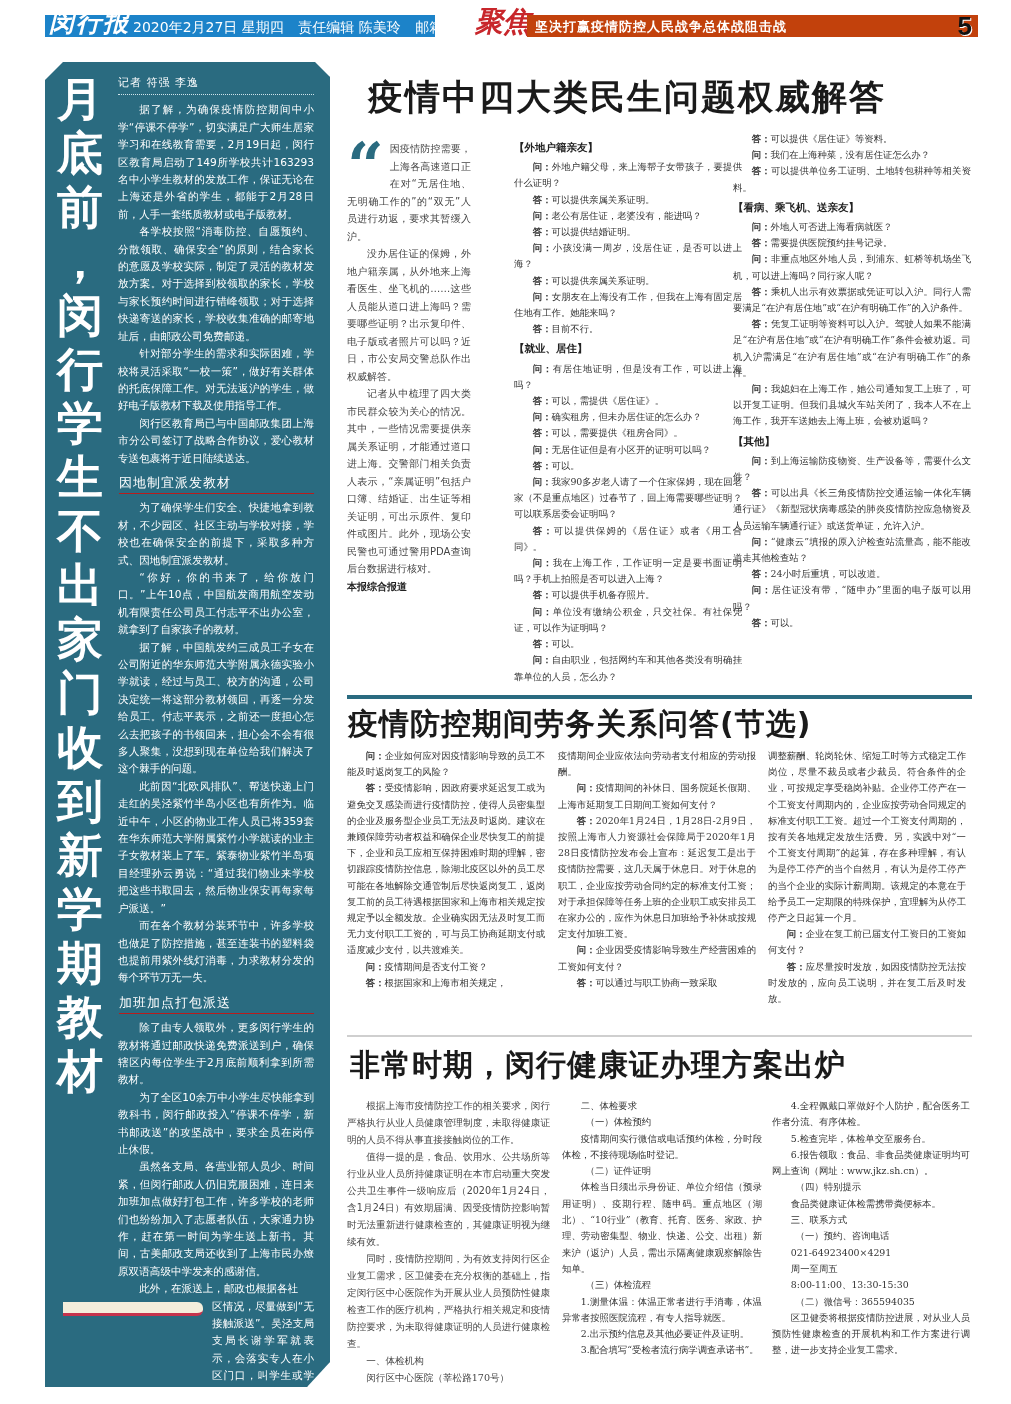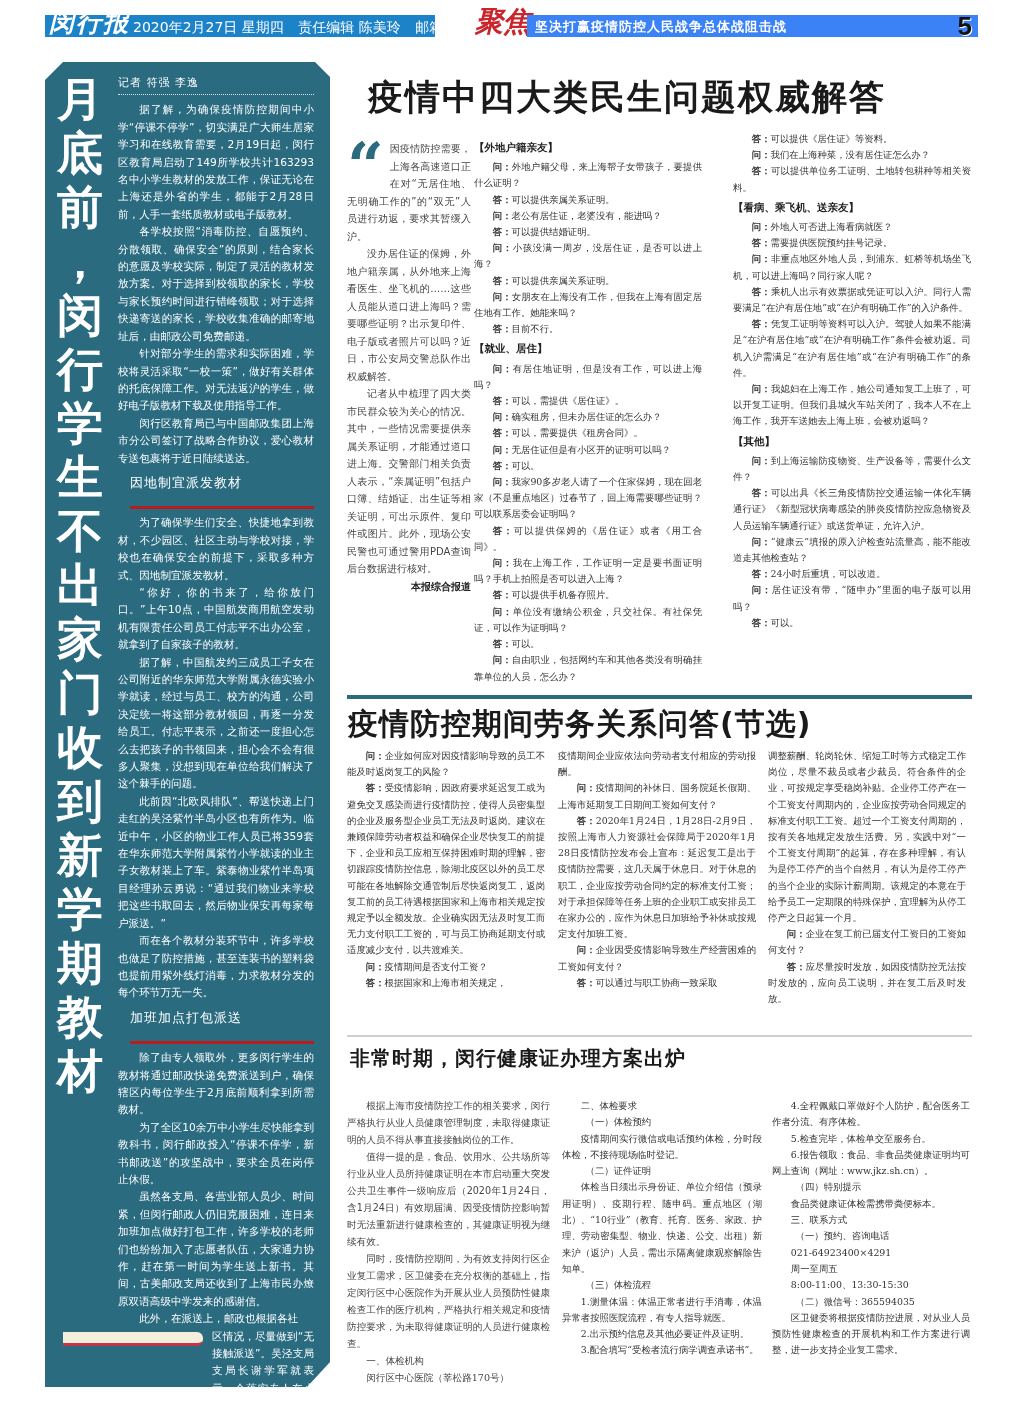--- a/index.html
+++ b/index.html
@@ -5,64 +5,64 @@
   * { box-sizing: border-box; margin: 0; padding: 0; }
   html, body { width: 1011px; height: 1404px; background: #ffffff; overflow: hidden; }
   body { position: relative; font-family: "DejaVu Sans", sans-serif; color: #222; }
 
   
   .masthead { position: absolute; left: 45px; top: 15px; width: 933px; height: 22px; }
   .mh-left { position: absolute; left: 0; top: 0; width: 390px; height: 22px; background: #1c83c9; }
   .mh-logo { position: absolute; left: 4px; top: -9px; font-family: "DejaVu Serif", serif; font-size: 25px; font-style: italic; font-weight: bold; color: #ffffff; letter-spacing: 2px; }
   .mh-meta { position: absolute; left: 88px; top: 4px; font-size: 14px; color: #fff; white-space: nowrap; }
   .mh-meta span { margin-right: 10px; }
-  .mh-right { position: absolute; left: 482px; top: 0; width: 451px; height: 22px; background: #3b82f6; }
+  .mh-right { position: absolute; left: 482px; top: 0; width: 451px; height: 22px; background: #c2410c; }
   .mh-jz { position: absolute; left: 430px; top: -12px; font-family: "DejaVu Serif", serif; font-size: 28px; font-style: italic; font-weight: bold; color: #c8262b; }
   .mh-slogan { position: absolute; left: 8px; top: 3px; font-family: "DejaVu Serif", serif; font-size: 13px; font-weight: bold; color: #fff; letter-spacing: 1px; }
   .mh-page { position: absolute; right: 6px; top: -4px; font-family: "Liberation Sans", sans-serif; font-size: 26px; font-weight: 900; color: #111; text-shadow: 1px 1px 0 #fff; }
 
   
   .panel { position: absolute; left: 45px; top: 62px; width: 285px; height: 1325px; background: #2a6b80;
            clip-path: polygon(18px 0, 270px 0, 285px 15px, 285px 1300px, 262px 1325px, 0 1325px, 0 18px);
            box-shadow: 3px 3px 6px rgba(0,0,0,.3); }
   .vtitle { position: absolute; left: 52px; top: 72px; width: 56px; color: #fff; font-family: "DejaVu Sans", sans-serif; font-weight: bold; font-size: 46px; line-height: 54px; text-align: center; }
   .vtitle span { display: block; }
   .panel-body { position: absolute; left: 118px; top: 74px; width: 196px; color: #fff; font-size: 10.6px; line-height: 17.4px; text-align: justify; }
   .byline { font-size: 11px; padding-bottom: 3px; border-bottom: 1px dotted #cfe3ea; margin-bottom: 6px; letter-spacing: 1px; }
   .panel-body p { text-indent: 2em; }
-  .sub-head { font-size: 13px; letter-spacing: 1px; padding: 4px 0 15px 0; margin: 3px 0 5px 12px; border-bottom: 3px solid #b91c1c; }
+  .sub-head { font-size: 13px; letter-spacing: 1px; padding: 4px 0 2px 0; margin: 3px 0 5px 1px; border-bottom: 1px solid #b91c1c; }
   .book-row { position: relative; height: 112px; }
   .books { position: absolute; left: -73px; top: 4px; width: 162px; height: 104px; }
   .book { position: absolute; border-radius: 0 6px 6px 0; }
   .b1 { left: 18px; top: 0; width: 140px; height: 14px; background: #f4eedc; border-bottom: 3px solid #c5334d; }
   .book-text { position: absolute; left: 94px; top: 0; width: 102px; }
 
   
   .h1 { position: absolute; font-family: "DejaVu Sans", sans-serif; font-weight: bold; color: #1a1a1a; white-space: nowrap; }
   .a1-title { left: 368px; top: 74px; font-size: 35px; letter-spacing: 2px; }
   .serif { font-family: "DejaVu Serif", serif; }
   .col { position: absolute; font-size: 9.4px; line-height: 16.2px; color: #333; text-align: justify; }
   .col p { text-indent: 2em; }
   .quote-mark { float: left; font-family: "DejaVu Serif", serif; font-size: 64px; line-height: 52px; font-weight: bold; color: #2a6b80; margin: 0 6px -4px 0; height: 44px; }
   .a1-intro { left: 347px; top: 140px; width: 124px; font-size: 10px; line-height: 17.5px; color: #444; font-family: "DejaVu Sans", sans-serif; }
   .a1-intro p.first { text-indent: 0; }
-  .source { text-align: right; font-weight: bold; color: #222; }
+  .source { font-weight: bold; color: #222; }
   .cat { font-family: "DejaVu Sans", sans-serif; font-size: 10.5px; font-weight: bold; color: #222; margin: 3px 0 4px; text-indent: 0 !important; }
-  .a1-c2 { left: 474px; top: 136px; width: 228px; }
+  .a1-c2 { left: 514px; top: 136px; width: 228px; }
   .a1-c3 { left: 733px; top: 131px; width: 238px; }
   .divider { position: absolute; height: 4px; background: #2a6b80; }
 
   
   .a2-title { left: 348px; top: 704px; font-size: 30px; letter-spacing: 1px; }
   .a2-c1 { left: 347px; top: 748px; width: 198px; }
   .a2-c2 { left: 558px; top: 748px; width: 198px; }
   .a2-c3 { left: 768px; top: 748px; width: 198px; }
 
   
-  .a3-title { left: 350px; top: 1045px; font-size: 20px; letter-spacing: 1px; }
+  .a3-title { left: 350px; top: 1045px; font-size: 30px; letter-spacing: 1px; }
   .a3-c1 { left: 347px; top: 1097px; width: 203px; font-size: 9.6px; line-height: 17px; color: #444; font-family: "DejaVu Sans", sans-serif; }
   .a3-c2 { left: 562px; top: 1098px; width: 200px; line-height: 16.3px; }
   .a3-c3 { left: 772px; top: 1098px; width: 198px; line-height: 16.3px; }
   .no-indent { text-indent: 0 !important; }
   .sec { text-indent: 2em; }
   .sub { text-indent: 2.5em !important; }
 </style>
 </head>
 <body>
 

